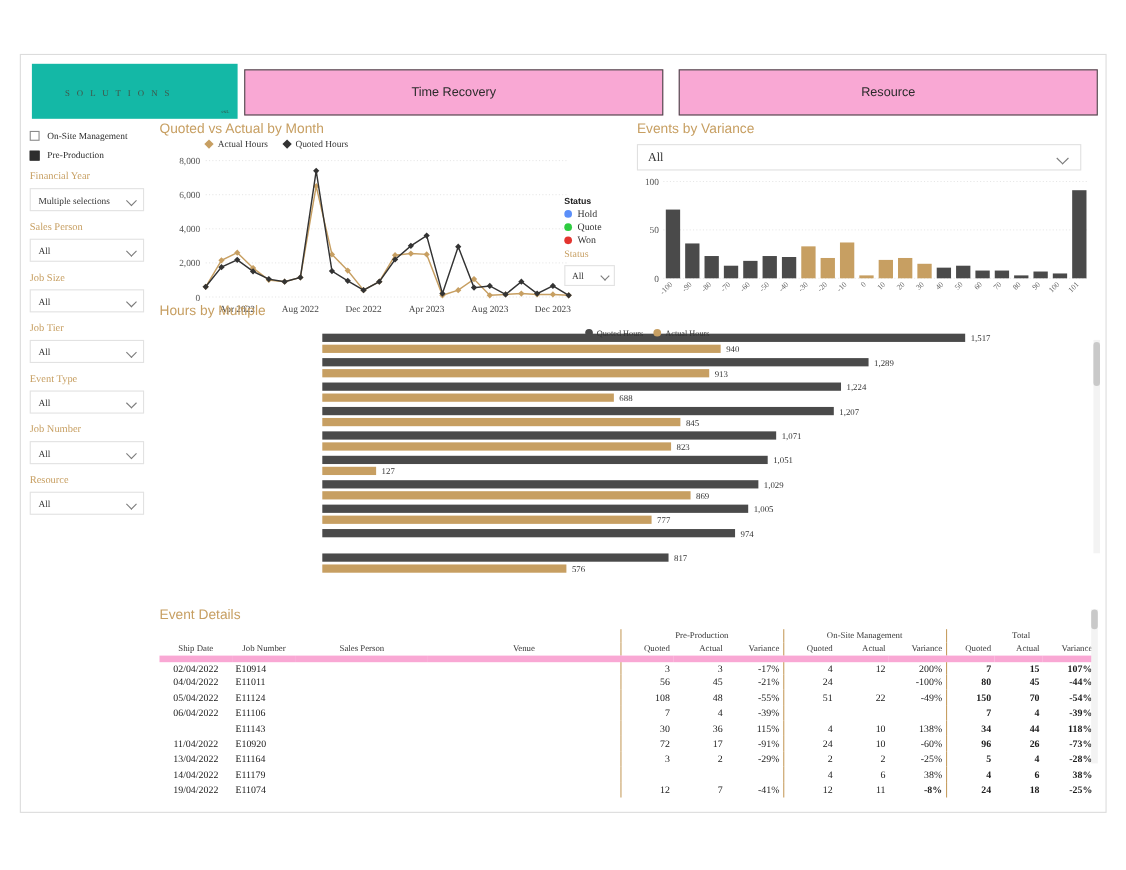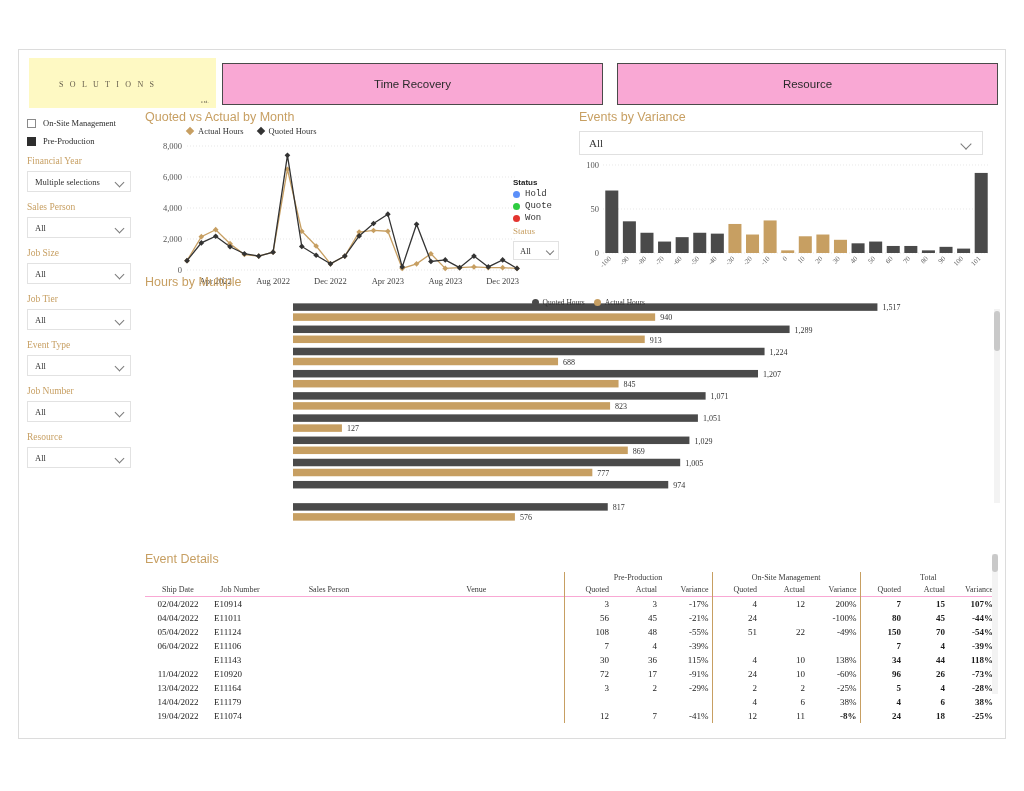--- a/index.html
+++ b/index.html
@@ -21,21 +21,21 @@
     width: 988px; height: 690px;
     background: #ffffff;
     border: 1px solid #dcdcdc;
     overflow: hidden;
   }
 
   
   .logo-box {
     position: absolute; left: 10px; top: 8px;
     width: 187px; height: 50px;
-    background: #fef9c3;
+    background: #14b8a6;
     overflow: hidden;
   }
   .logo-text {
     position: absolute; left: 30px; top: 22px;
     font-size: 8px; letter-spacing: 2.2px;
     color: #4a4136; white-space: nowrap;
     font-family: "Liberation Serif", serif;
     opacity: .85;
   }
   .logo-sub {
@@ -112,21 +112,21 @@
   .lg-item { display: flex; gap: 5px; align-items: center; font-size: 8.5px; color: #333; }
   .dia { width: 6px; height: 6px; transform: rotate(45deg); }
   .dia.gold { background: #c79f62; }
   .dia.dark { background: #333333; }
 
   
   .status-block { position: absolute; left: 494px; top: 128px; width: 62px; }
   .st-head { font-size: 8px; font-weight: bold; color: #222; font-family: "Liberation Sans", sans-serif; }
   .st-row { display: flex; align-items: center; gap: 5px; margin-top: 2px; }
   .st-dot { width: 7px; height: 7px; border-radius: 50%; }
-  .st-txt { font-size: 9px; color: #333; font-family: Liberation Mono, monospace; text-align: center; }
+  .st-txt { font-size: 9px; color: #333; font-family: Liberation Serif, serif; text-align: center; }
   .st-filter-title { font-size: 9px; color: #c79f62; margin-top: 3px; }
   .st-select {
     position: relative; width: 46px; height: 19px; margin-top: 5px;
     border: 1px solid #e2e2e2; background: #fff;
     display: flex; align-items: center; padding-left: 6px;
     font-size: 8.5px; color: #333; cursor: pointer;
   }
   .st-select .chev { right: 5px; top: 6px; width: 6px; height: 6px; }
 
   
@@ -156,21 +156,21 @@
     font-size: 9px; color: #1c1c1c; padding: 0 3px;
     font-family: "Liberation Serif", serif; height: 14px;
   }
   .grp-head { font-size: 8px; color: #3a3a3a; text-align: center; }
   .num { text-align: right; }
   .ctr { text-align: center; }
   .pos { color: #d32b2b; }
   .neg { color: #3aa93a; }
   .bold { font-weight: bold; color: #000; }
   .sep-l { border-left: 1.2px solid #c79f62; }
-  .hdr-rule { border-bottom: 1px solid #f9a8d4; }
+  .hdr-rule { border-bottom: 6px solid #f9a8d4; }
   .scroll-track {
     position: absolute; right: 0; top: 0; width: 6px; height: 100%;
     background: #f3f3f3;
   }
   .scroll-thumb { position: absolute; right: 0; width: 6px; border-radius: 3px; background: #c9c9c9; }
 </style>
 </head>
 <body>
 
 <div class="page">

